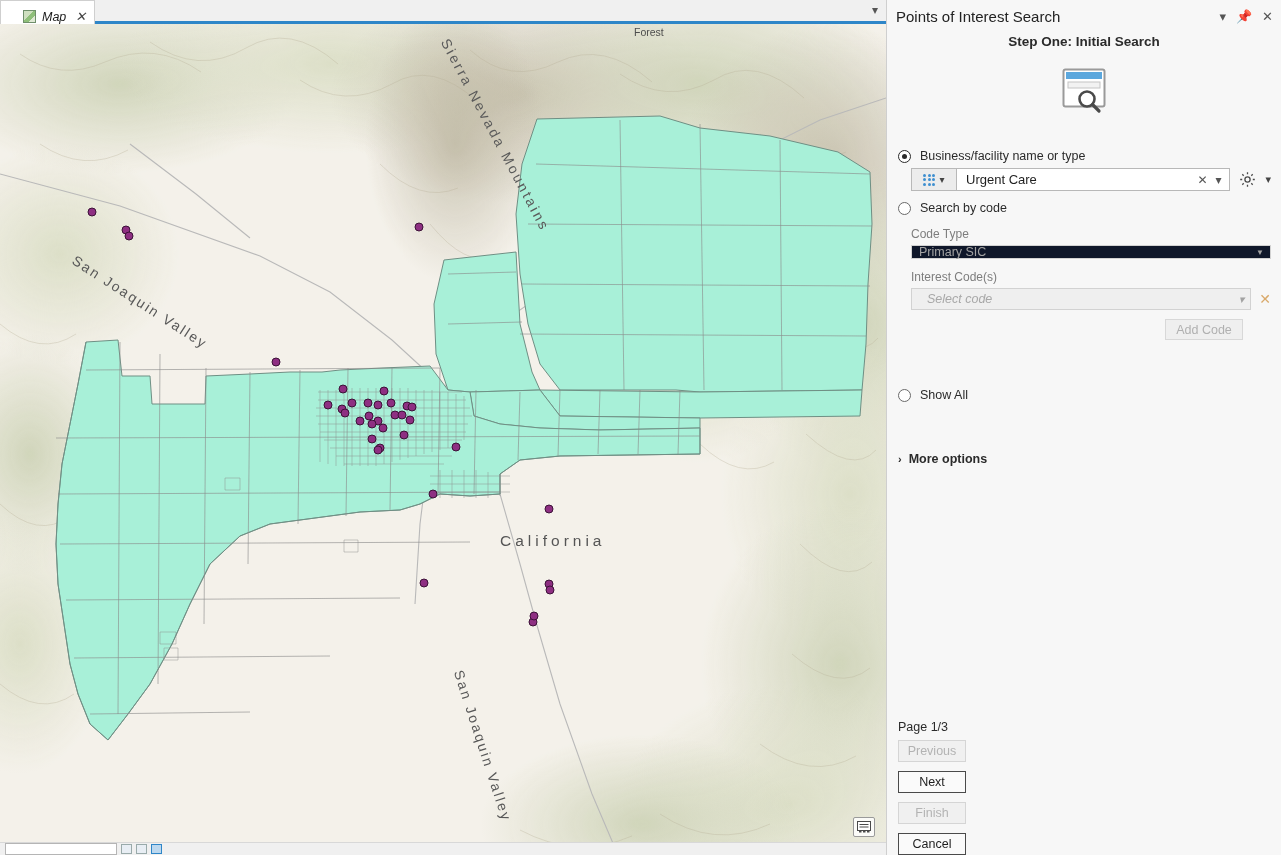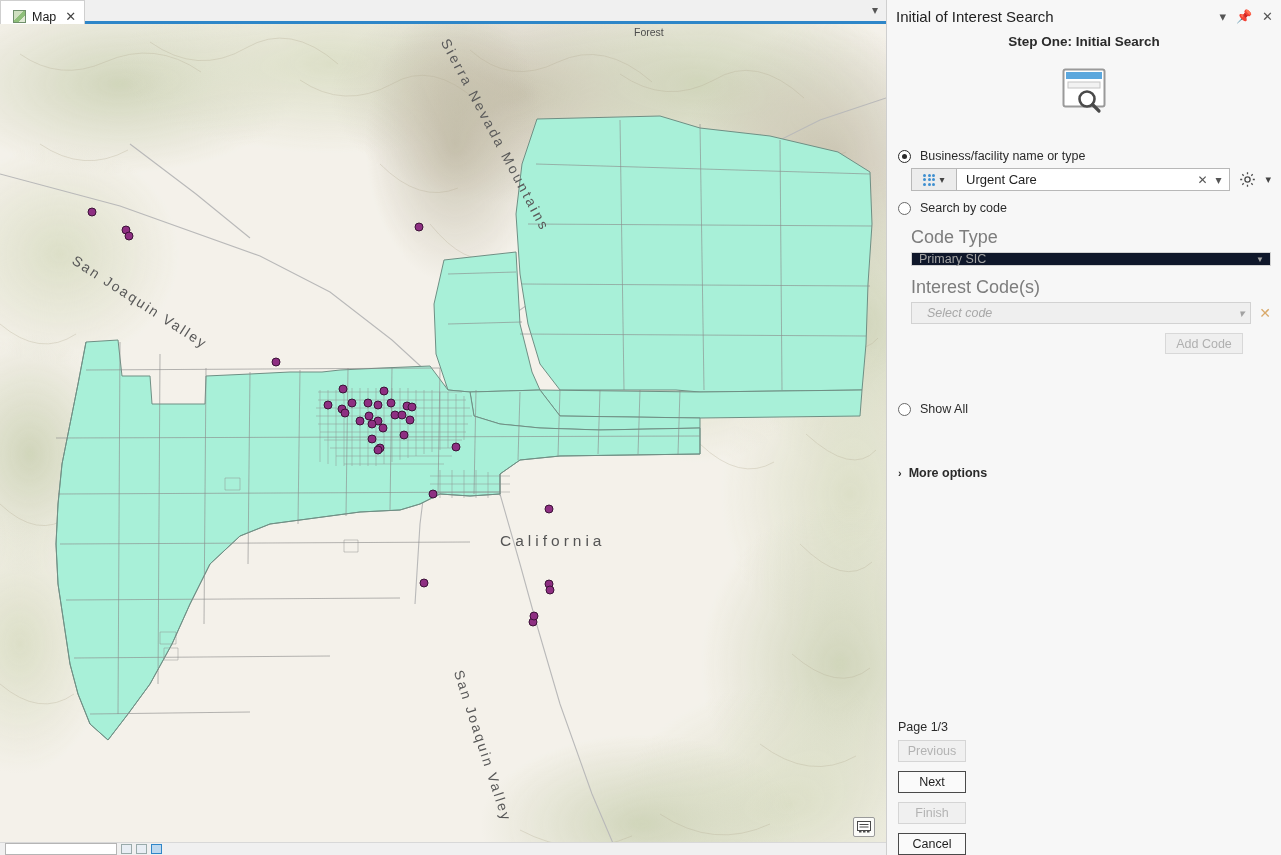--- a/index.html
+++ b/index.html
@@ -16,23 +16,23 @@
   #map-side { position: relative; width: 886px; height: 855px; background: #f3f0ea; }
 
   
   #tab-strip {
     position: absolute; top: 0; left: 0; width: 886px; height: 24px;
     background: #f0f0f0; border-bottom: 3px solid #2e86c8;
     display: flex; align-items: stretch;
   }
   .tab {
     display: flex; align-items: center; gap: 6px;
-    padding: 0 8px 0 12px; height: 32px;
+    padding: 0 8px 0 22px; height: 32px;
     background: #ffffff; border: 1px solid #cfcfcf; border-bottom: none;
-    font-size: 12.5px; color: #1a1a1a;
+    font-size: 12.5px; color: #1a1a1a; font-style: italic;
   }
   .tab-mapicon {
     width: 13px; height: 13px; border: 1px solid #6f8f6a;
     background: linear-gradient(135deg,#cfe0c0 0 45%, #8fbf7a 45% 70%, #dfe9d4 70% 100%);
     display: inline-block; flex: none;
   }
   .tab-close { font-size: 13px; color: #444; line-height: 1; padding-left: 3px; cursor: pointer; }
   #tab-overflow {
     position: absolute; right: 8px; top: 3px;
     font-size: 12px; color: #555; cursor: pointer;
@@ -130,21 +130,21 @@
     display: flex; align-items: center; padding: 0 4px 0 7px;
   }
   #search-input {
     flex: 1; border: none; outline: none; background: transparent;
     font-family: "Liberation Sans", sans-serif; font-size: 13px; color: #1e1e1e;
   }
   .in-ico { color: #555; font-size: 12px; padding: 0 4px; cursor: pointer; }
   #gear-btn { margin-left: 9px; cursor: pointer; display:flex; align-items:center; }
   #gear-chev { margin-left: 9px; font-size: 11px; color: #444; cursor: pointer; }
 
-  .field-label { font-size: 18px; color: #7d7d7d; margin: 0 0 4px 13px; }
+  .field-label { font-size: 12px; color: #7d7d7d; margin: 0 0 4px 13px; }
 
   .sel-disabled {
     margin: 0 0 11px 13px; height: 14px; background: #0f172a;
     border: 1px solid #d2d2d2; display: flex; align-items: center;
     padding: 0 6px 0 7px; font-size: 12.5px; color: #a2a2a2;
   }
   .sel-disabled span:first-child { flex: 1; }
   .sel-arrow { font-size: 8px; color: #a2a2a2; }
 
   #biz-code-row { display: flex; align-items: center; gap: 8px; margin: 0 0 0 13px; }
@@ -432,21 +432,21 @@
         <span class="sb-ico"></span>
         <span class="sb-ico sel"></span>
         <span id="sb-link"></span>
       </div>
     </div>
   </div>
 
   <div id="panel">
 
     <div id="panel-header">
-      <span id="panel-title">Initial of Interest Search</span>
+      <span id="panel-title">Points of Interest Search</span>
       <span class="hdr-ico">▾</span>
       <span class="hdr-ico">📌</span>
       <span class="hdr-ico">✕</span>
     </div>
 
     <div id="step-title">Step One: Initial Search</div>
 
     <div id="wizard-icon">
       <svg width="50" height="48" viewBox="0 0 50 48">
         <rect x="4.5" y="2.5" width="41" height="37" rx="2" fill="#fff" stroke="#9a9a9a" stroke-width="2"></rect>

